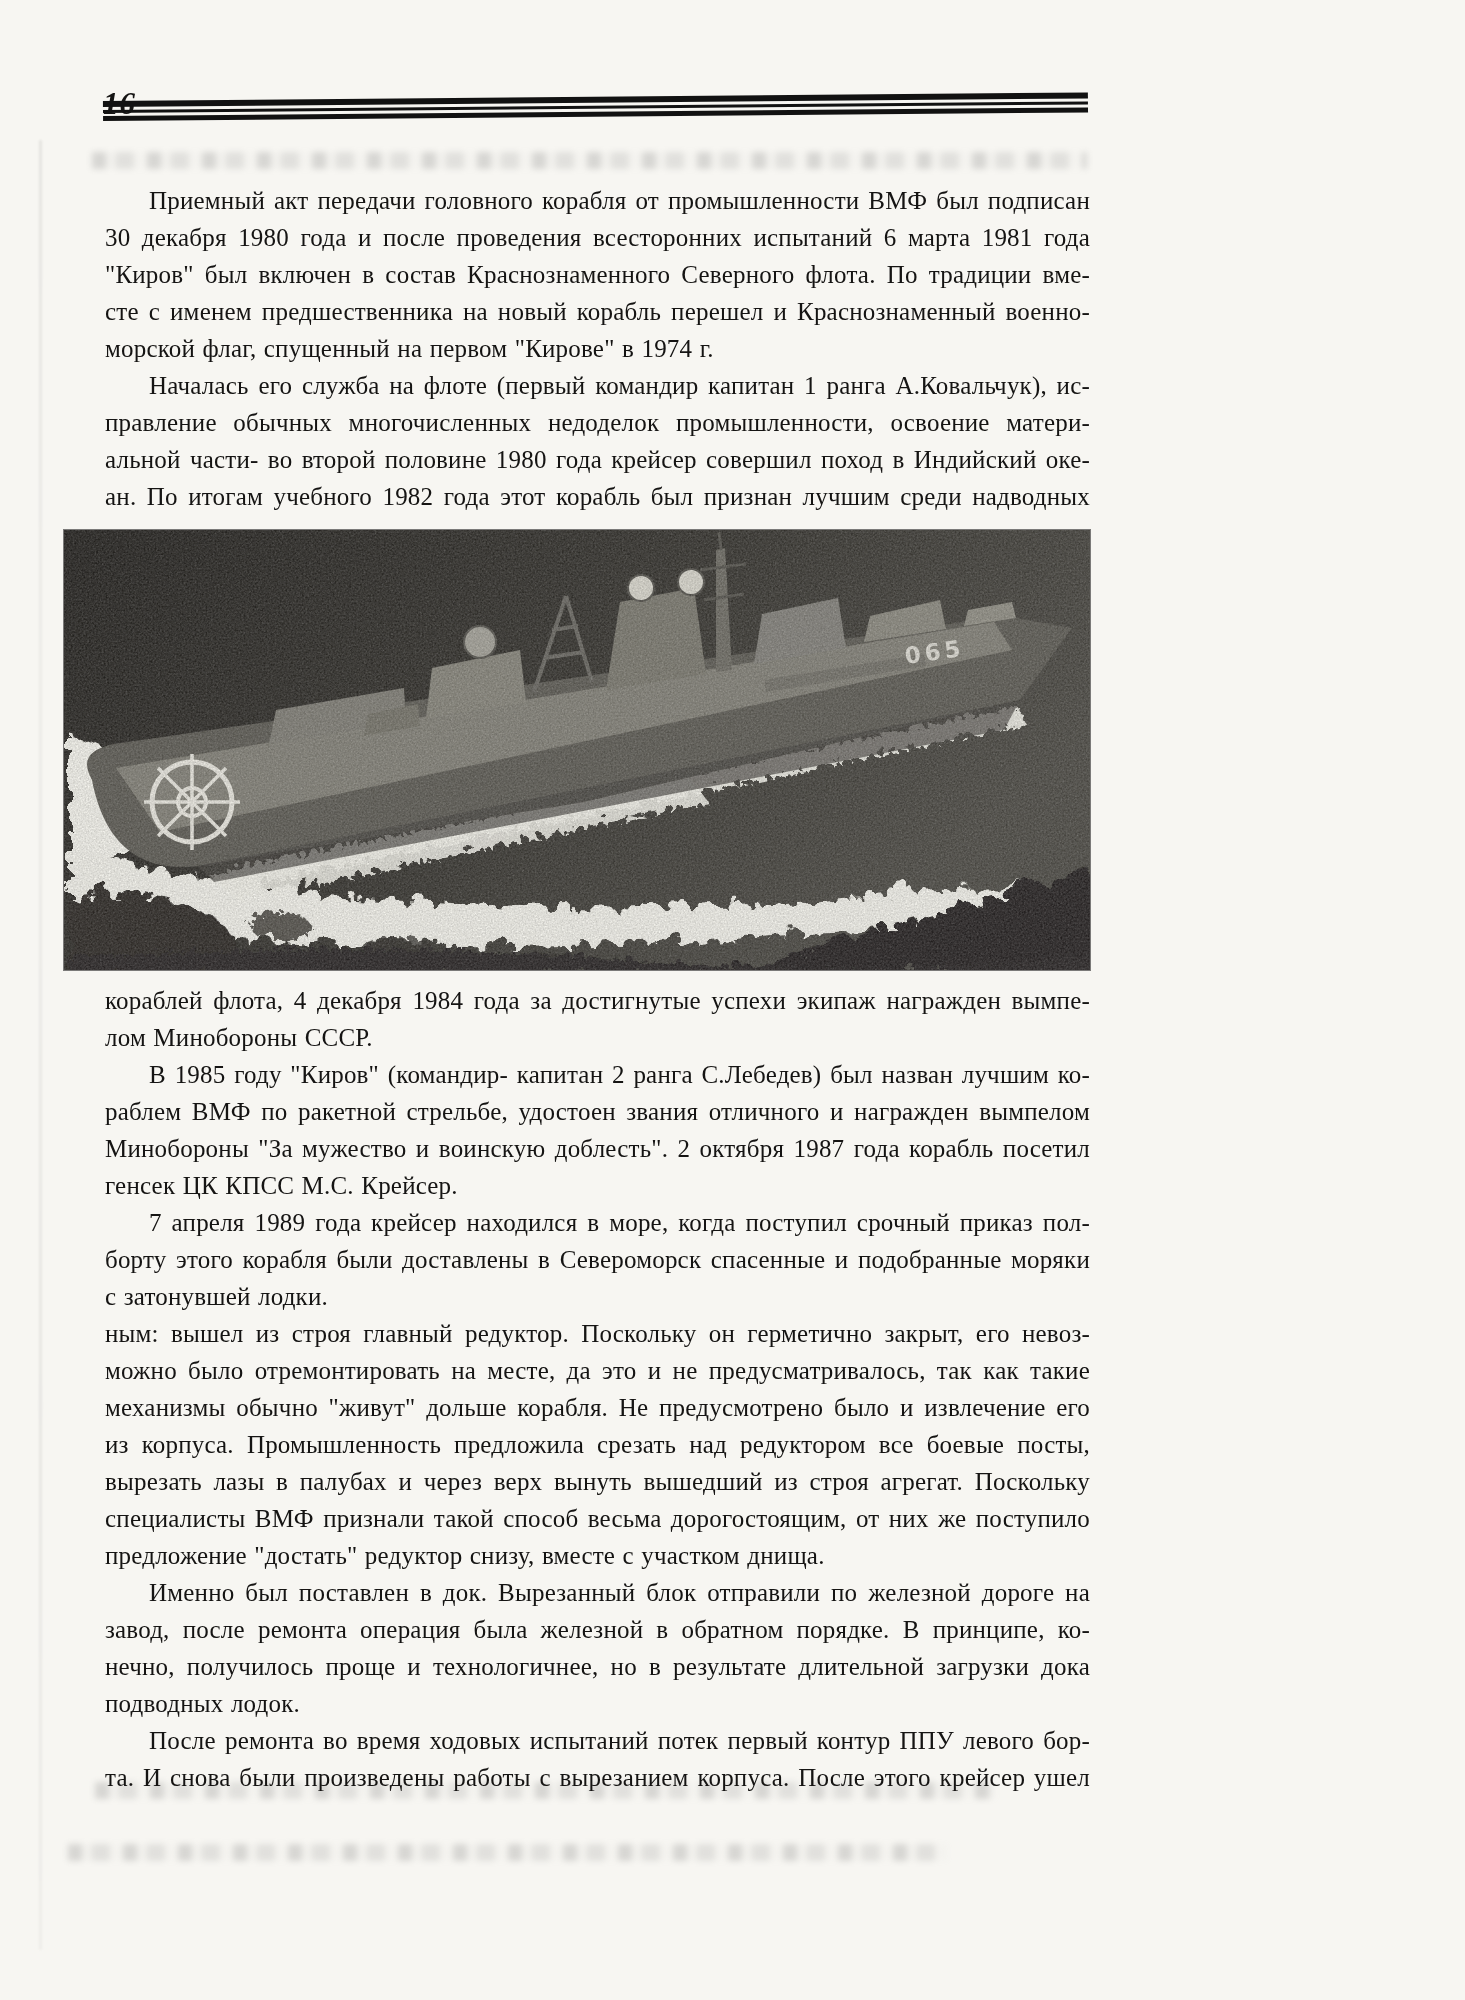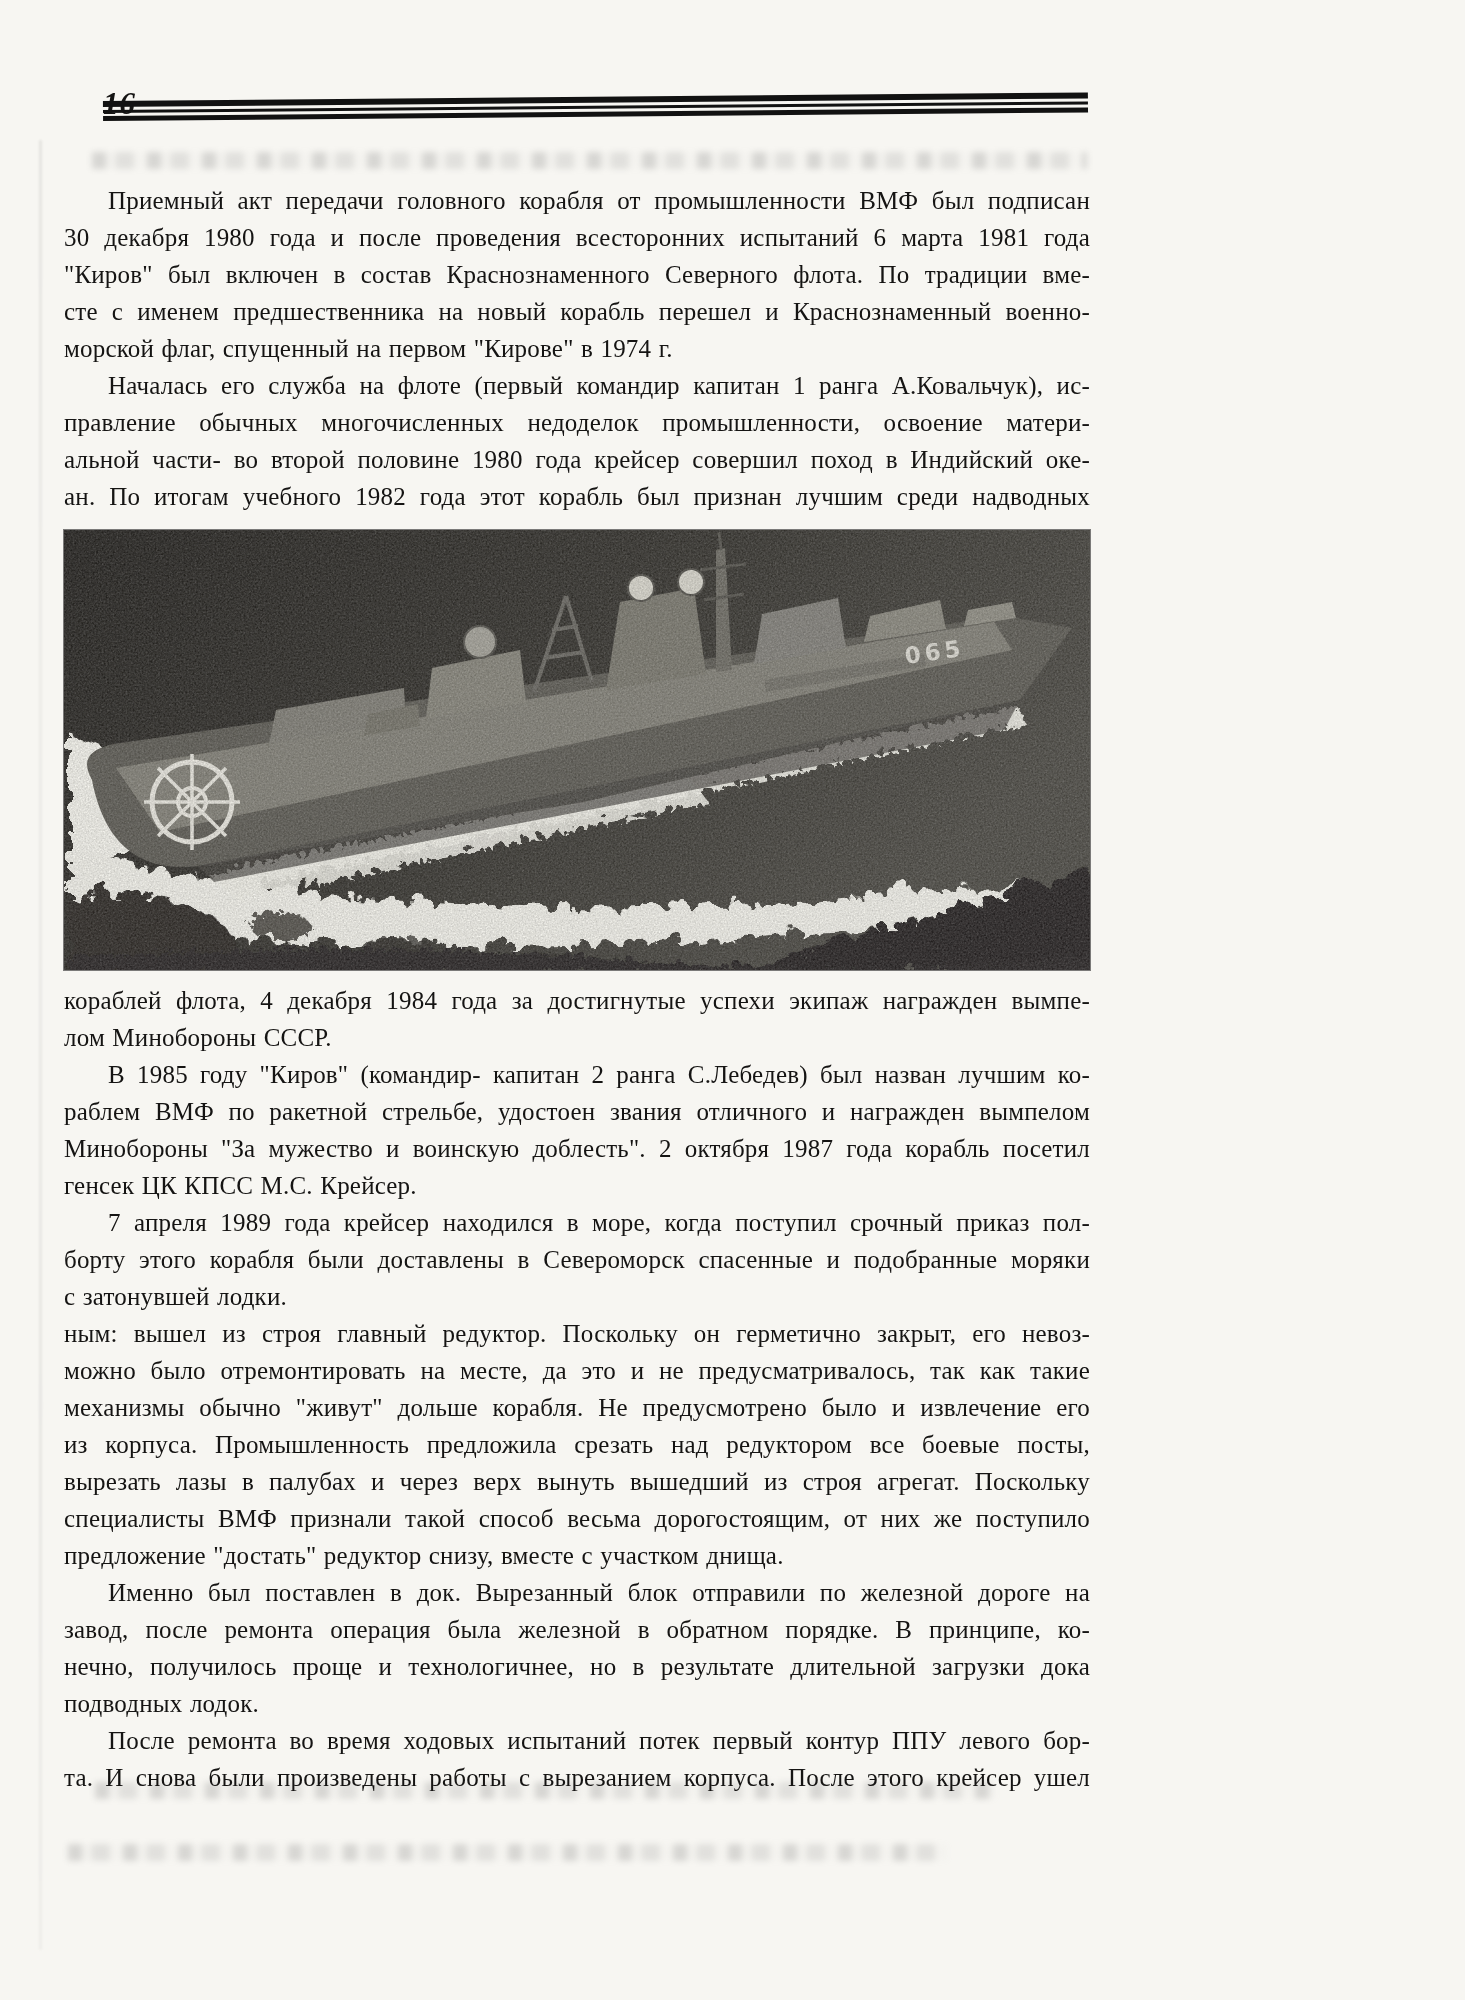--- a/index.html
+++ b/index.html
@@ -36,21 +36,21 @@
     position:absolute;left:39px;top:140px;width:3px;height:1810px;opacity:.10;
     background:linear-gradient(#555,#999 30%,#666 70%,#aaa);filter:blur(1px);
   }
   
   .text-column{position:absolute;left:64px;width:1026px;}
   #text-top{top:182px;}
   #text-bottom{top:982px;}
   .line{
     font-size:25px;line-height:37px;height:37px;overflow:hidden;
     text-align:justify;text-align-last:justify;
-    word-spacing:1px;letter-spacing:.2px;white-space:normal;
+    word-spacing:1px;letter-spacing:.2px;white-space:normal;margin-left:41px;
   }
   .line.indent{text-indent:44px;}
   .line.lastline{text-align-last:left;}
   
   .photo{
     position:absolute;left:64px;top:530px;width:1026px;height:440px;margin:0;
     background:#2c2a27;box-shadow:0 0 0 1px rgba(40,40,40,.6);
   }
   .photo svg{display:block;width:1026px;height:440px;}
 </style>

